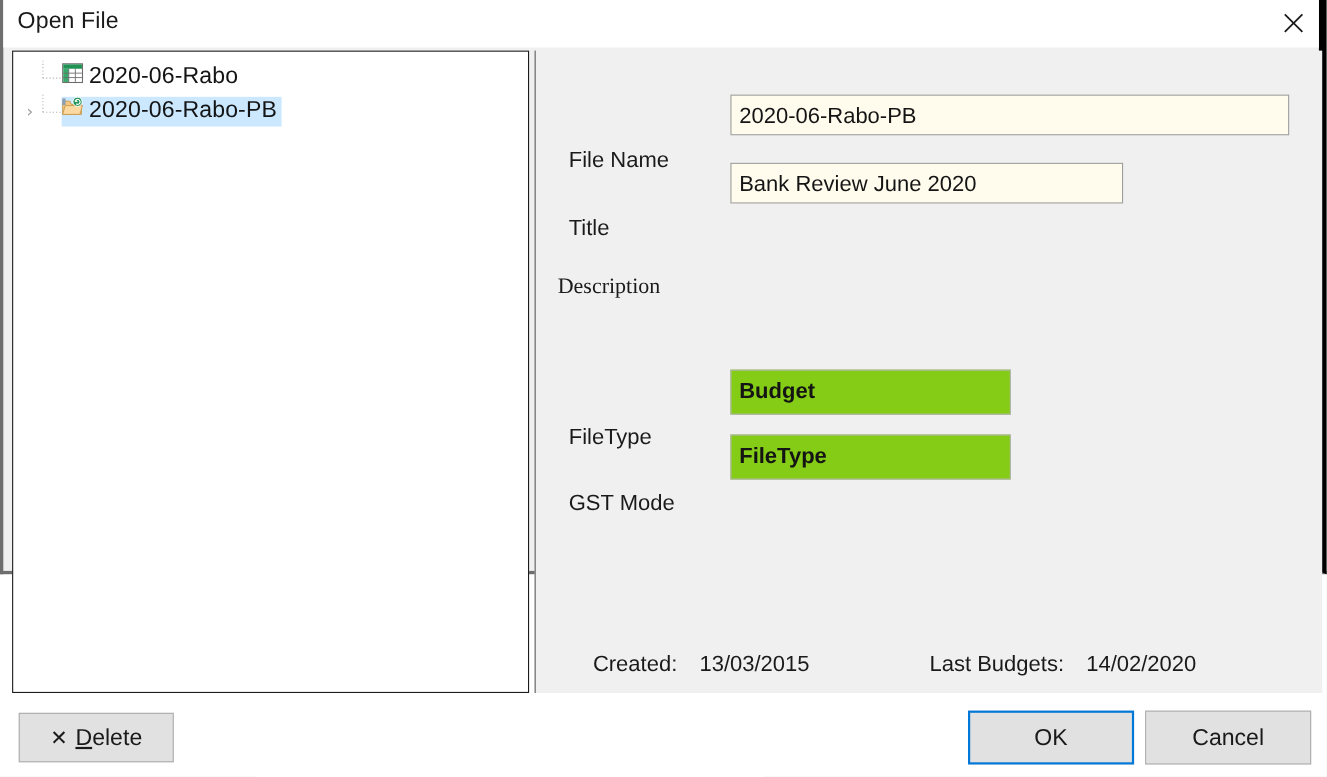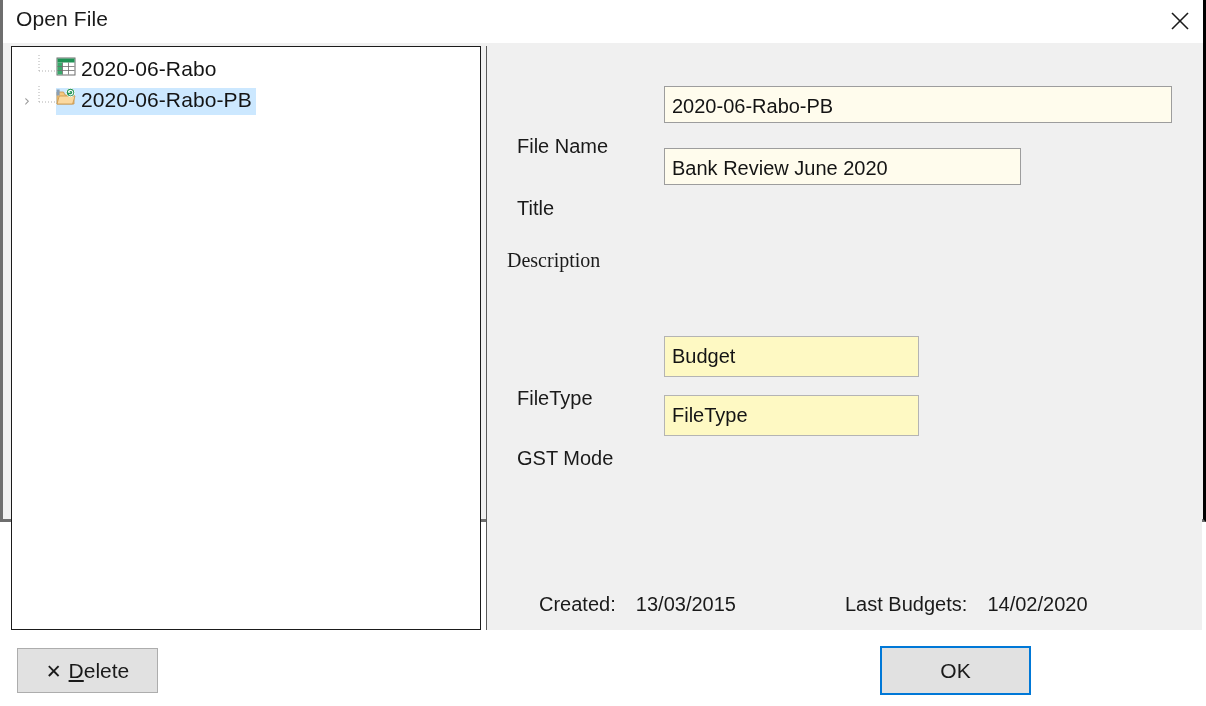--- a/index.html
+++ b/index.html
@@ -16,21 +16,21 @@
   }
 
   
   .window {
     position: absolute;
     left: 0; top: 0;
     width: 1206px;
     height: 522px;
     box-sizing: border-box;
     border-left: 3px solid #6e6e6e;
-    border-right: 3px solid #000000;
+    border-right: 7px solid #000000;
     border-bottom: 3px solid #6e6e6e;
     border-top: none;
     background: #f0f0f0;
   }
 
   .titlebar {
     position: absolute;
     left: 0; top: 0;
     right: 0;
     height: 42px;
@@ -153,22 +153,23 @@
     padding: 3px 7px 0 7px;
     line-height: 33px;
     white-space: nowrap;
     overflow: hidden;
   }
   .field-box.editable {
     background: #fffced;
     border: 1px solid #9d9d9d;
   }
   .field-box.readonly {
-    background: #fef9c3;
+    background: #84cc16;
     border: 1px solid #b4b4b4;
+    font-weight: bold;
   }
   .field-box.multiline {
     white-space: normal;
     line-height: 34px;
     padding-top: 2px;
   }
 
   .meta-row {
     position: absolute;
     left: 0;
@@ -314,14 +315,15 @@
     </div>
 
   </div>
 
   <div class="btn btn-delete">
     <span class="x-glyph">✕</span>
     <span><span class="mnemonic">D</span><span>elete</span></span>
   </div>
 
   <div class="btn btn-ok focused">OK</div>
+  <div class="btn btn-cancel">Cancel</div>
 
 </div>
 
 </body></html>

